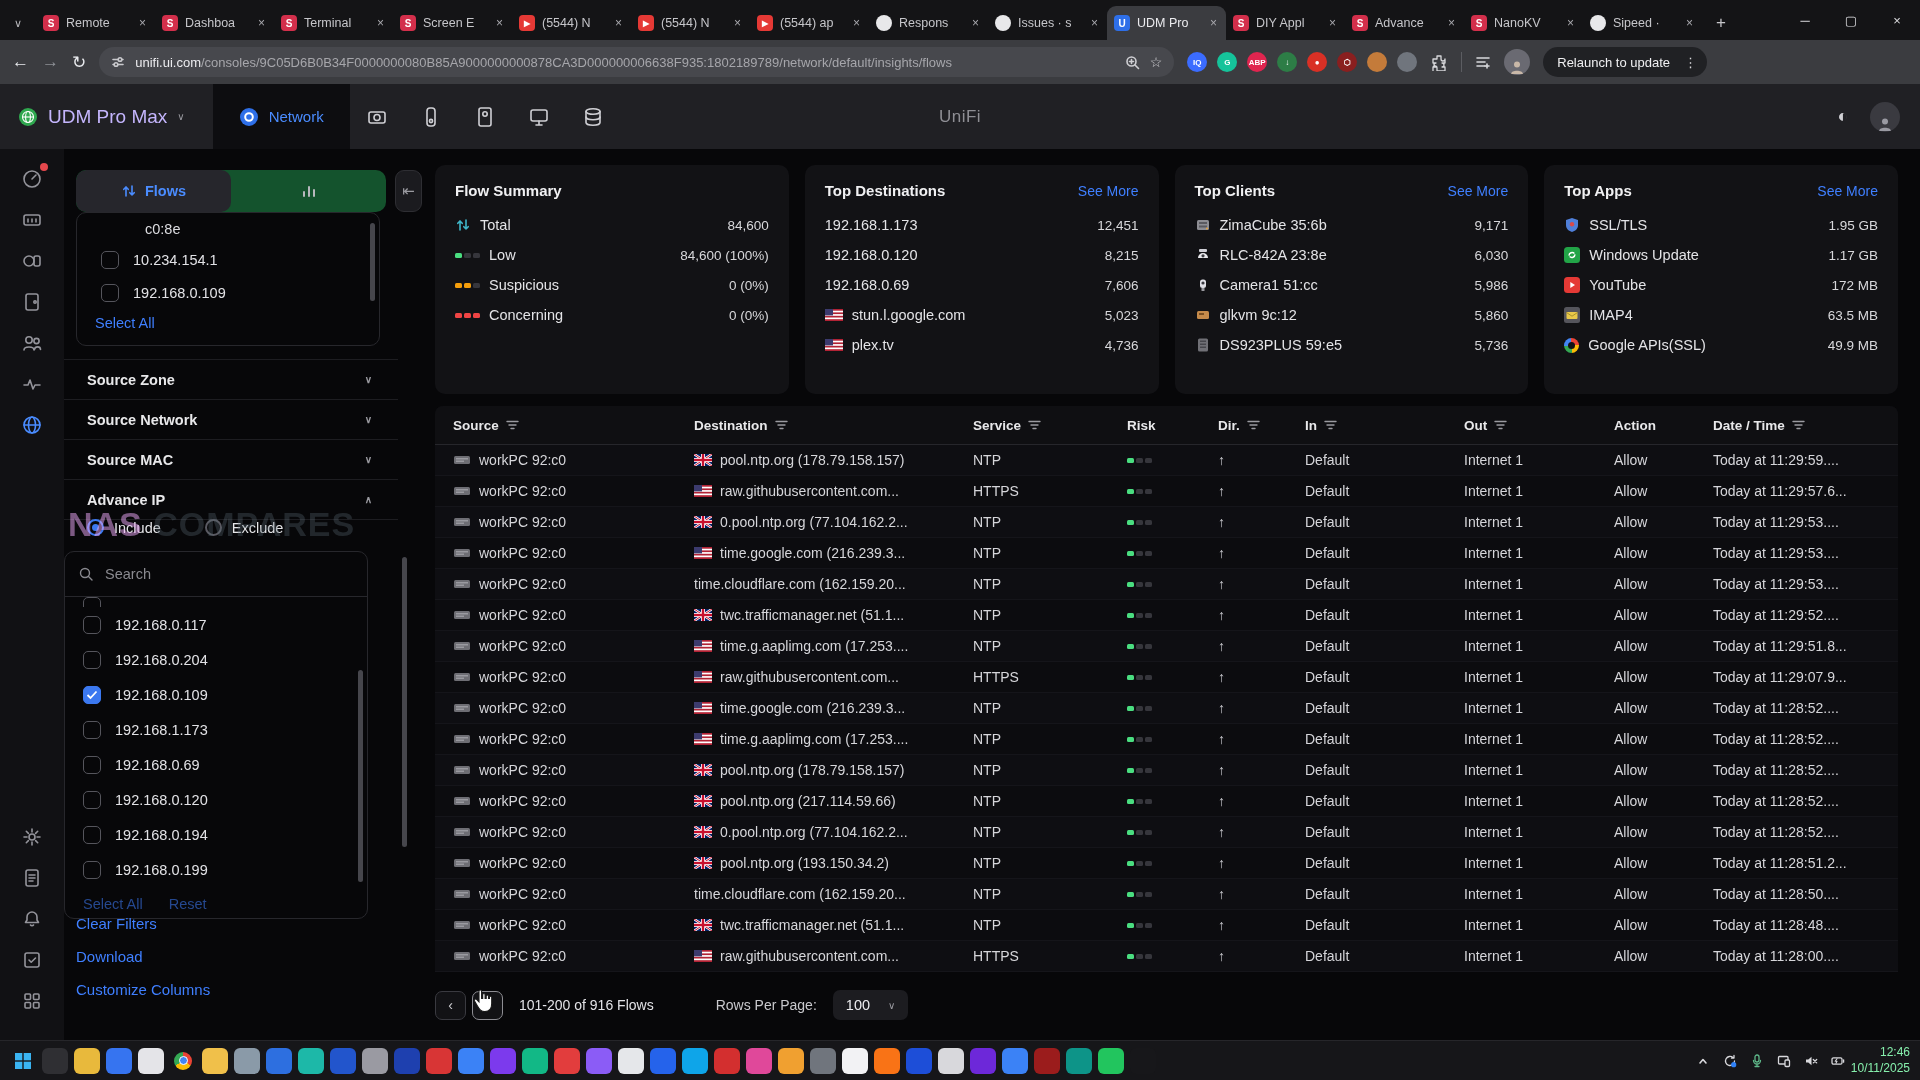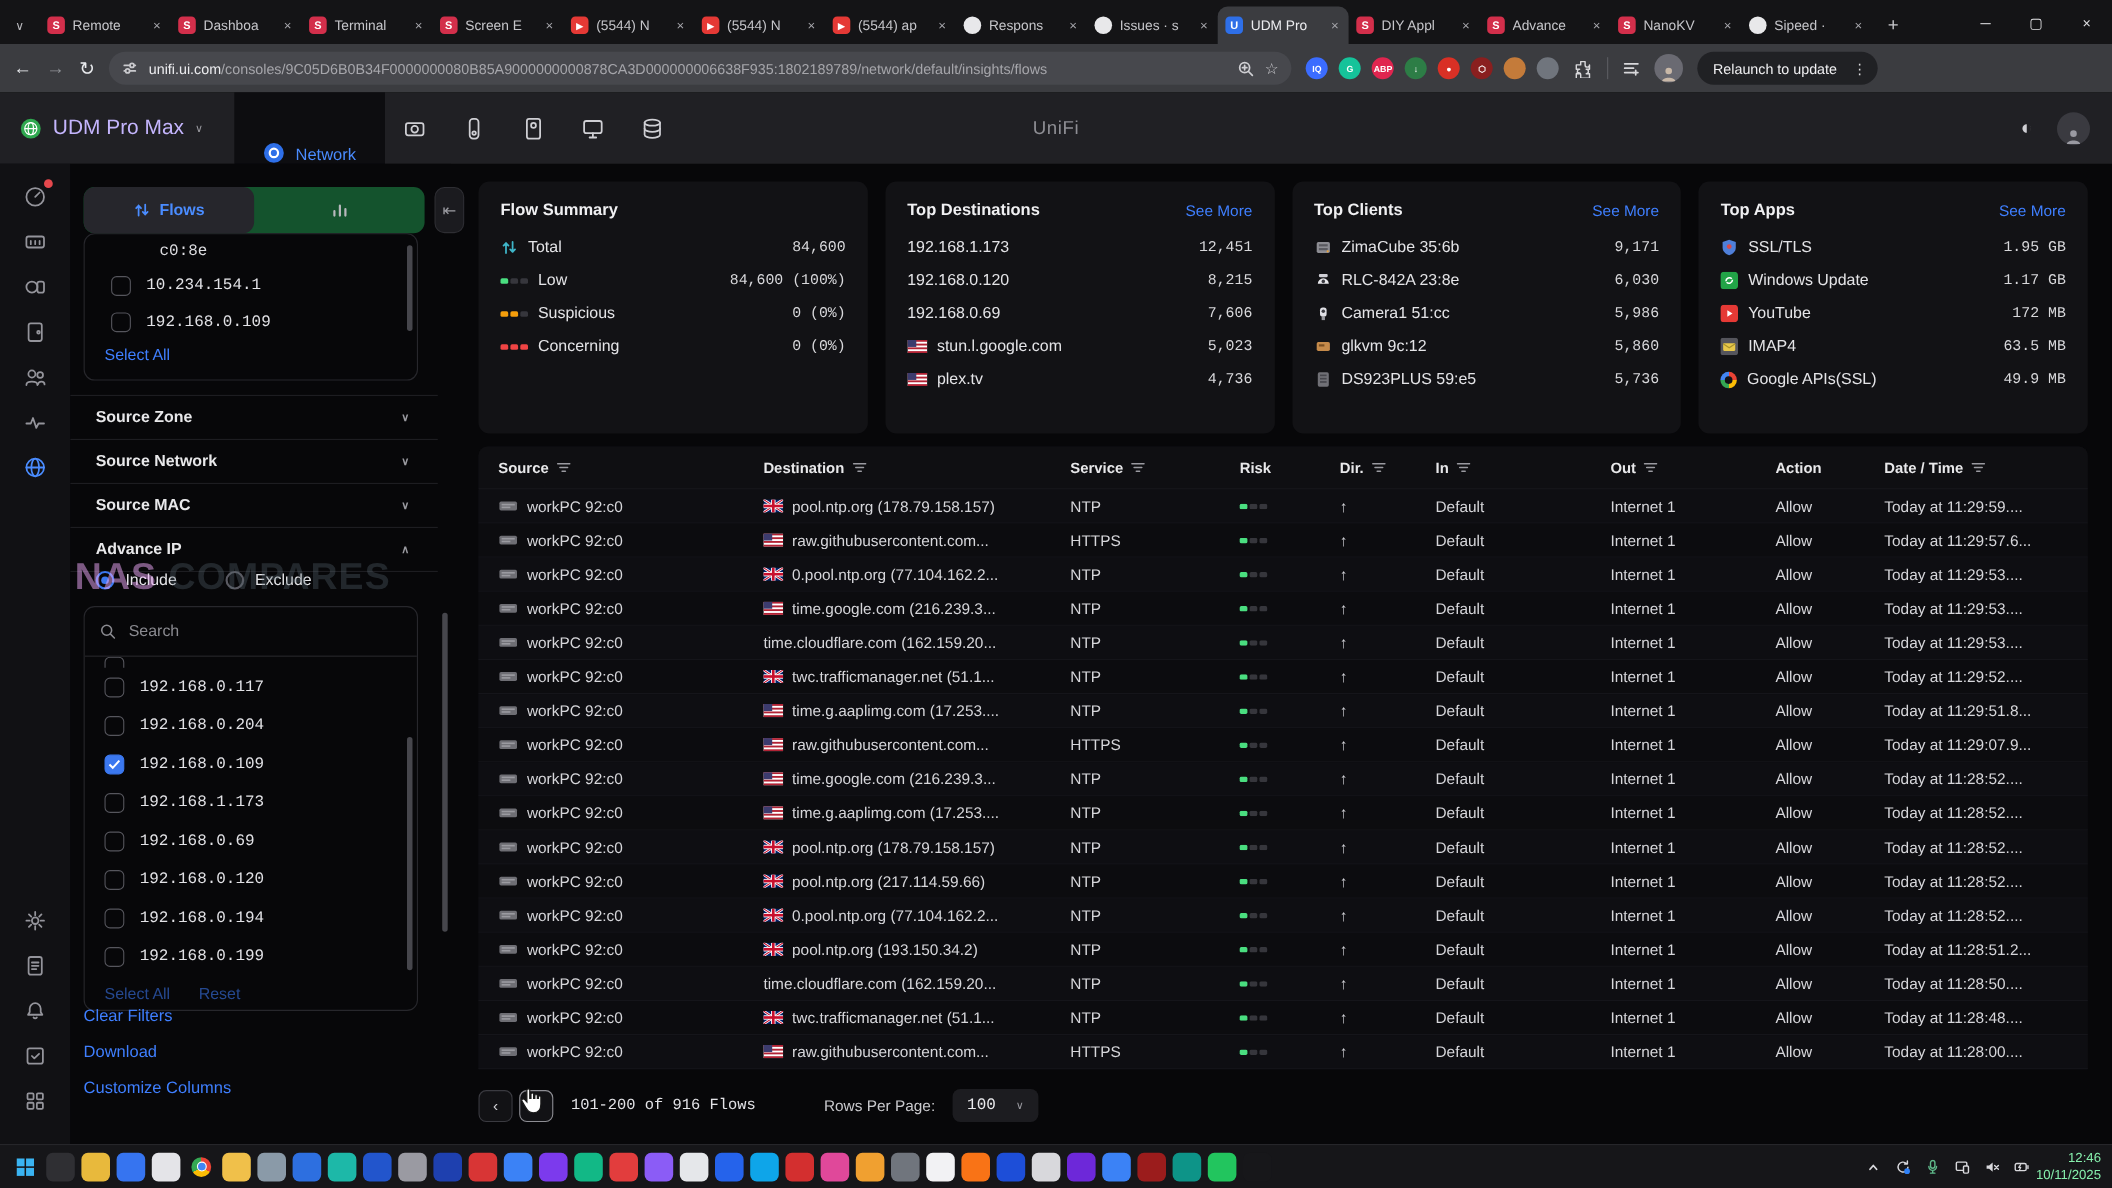--- a/index.html
+++ b/index.html
@@ -1,18 +1,18 @@
 <!DOCTYPE html>
 <html><head>
 <meta charset="utf-8">
 <style>
   html,body{margin:0;padding:0;background:#000;}
   #app{position:relative;width:1920px;height:1080px;background:#070709;overflow:hidden;
        font-family:"Liberation Sans",sans-serif;color:#e4e4e7;-webkit-font-smoothing:antialiased;}
-  .mono{font-family:Liberation Mono, monospace;}
+  .mono{font-family:Liberation Sans, sans-serif;}
   svg{display:block;}
 
   
   .tabstrip{position:absolute;top:0;left:0;right:0;height:40px;background:#141416;display:flex;align-items:flex-end;}
   .tabsearch{width:36px;height:34px;display:flex;align-items:center;justify-content:center;color:#b8b8bc;font-size:11px;}
   .tabs{display:flex;align-items:flex-end;}
   .tab{width:119px;height:34px;display:flex;align-items:center;gap:7px;padding:0 7px;box-sizing:border-box;
        border-radius:9px 9px 0 0;color:#c6c6ca;font-size:12.5px;position:relative;}
   .tab.active{background:#3b3c40;color:#ececef;}
   .tab .lbl{white-space:nowrap;overflow:hidden;flex:1;}
@@ -41,21 +41,21 @@
   .vdiv{width:1px;height:20px;background:#5c5d62;}
   .avatar{width:26px;height:26px;border-radius:50%;background:#6a6a72;overflow:hidden;display:flex;align-items:flex-end;justify-content:center;}
   .relaunch{height:30px;background:#202124;border-radius:15px;display:flex;align-items:center;gap:10px;padding:0 6px 0 14px;color:#f0f0f2;font-size:13px;white-space:nowrap;}
   .relaunch .kebab{color:#d8d8db;font-size:13px;padding:0 4px;}
 
   
   .uheader{position:absolute;top:84px;left:0;right:0;height:65px;background:#202024;display:flex;align-items:center;padding:0 0 0 18px;box-sizing:border-box;}
   .console{display:flex;align-items:center;gap:10px;}
   .console .nm{font-size:19px;color:#c4b5fd;}
   .chev{color:#9a9aa0;font-size:10px;}
-  .nettab{height:65px;margin-left:28px;padding:0 26px;background:#0d0d10;display:flex;align-items:flex-end;gap:10px;}
+  .nettab{height:65px;margin-left:28px;padding:0 26px;background:#0d0d10;display:flex;align-items:center;gap:10px;}
   .nettab .nm{font-size:15px;color:#4a8cff;}
   .happ{width:54px;height:65px;display:flex;align-items:center;justify-content:center;color:#cfcfd4;}
   .brand{position:absolute;left:0;right:0;text-align:center;color:#8e8e94;font-size:17px;letter-spacing:.5px;pointer-events:none;}
   .uh-right{margin-left:auto;display:flex;align-items:center;gap:22px;padding-right:20px;z-index:2;}
   .theme{font-size:18px;color:#cfcfd4;}
   .havatar{width:30px;height:30px;border-radius:50%;background:#3a3a40;display:flex;align-items:flex-end;justify-content:center;overflow:hidden;}
 
   
   .content{position:absolute;top:149px;left:0;right:0;bottom:40px;display:flex;background:#070709;}
 
@@ -81,21 +81,21 @@
   .toplist .sall{padding:6px 0 0 18px;}
   .sbar{position:absolute;width:5px;border-radius:3px;background:#46464c;}
   .sections{position:absolute;left:0;top:210px;width:334px;border-top:1px solid #1d1d21;}
   .sec{height:39px;display:flex;align-items:center;border-bottom:1px solid #1d1d21;padding-left:23px;font-size:14.5px;font-weight:bold;color:#e8e8ea;}
   .sec .chev{margin-left:auto;margin-right:26px;}
   .incexc{position:absolute;left:23px;top:370px;display:flex;gap:44px;align-items:center;}
   .radio{display:flex;align-items:center;gap:10px;font-size:14.5px;color:#e6e6e9;}
   .rad{width:17px;height:17px;border-radius:50%;border:2px solid #5a5a62;box-sizing:border-box;display:flex;align-items:center;justify-content:center;}
   .rad.on{border-color:#3b78f0;}
   .rad.on i{width:7px;height:7px;border-radius:50%;background:#3b78f0;}
-  .dropdown{position:absolute;left:12px;top:402px;width:304px;height:368px;border:1px solid #27272c;border-radius:10px;box-sizing:border-box;overflow:hidden;}
+  .dropdown{position:absolute;left:0;top:402px;width:304px;height:368px;border:1px solid #27272c;border-radius:10px;box-sizing:border-box;overflow:hidden;}
   .srow{height:44px;display:flex;align-items:center;gap:10px;padding:0 14px;border-bottom:1px solid #27272c;}
   .srow input{background:transparent;border:none;outline:none;color:#e6e6e9;font-size:14.5px;flex:1;font-family:"Liberation Sans",sans-serif;}
   .srow input::placeholder{color:#8a8a90;}
   .partialcb{height:10px;overflow:hidden;padding-left:18px;}
   .iprow{height:35px;display:flex;align-items:center;gap:14px;padding-left:18px;font-size:14.5px;color:#e2e2e6;}
   .dfoot{height:34px;display:flex;gap:26px;align-items:center;padding-left:18px;opacity:.55;}
   .flinks{position:absolute;left:12px;width:300px;}
   .flinks div{margin-bottom:16px;font-size:15px;}
   .wmark{position:absolute;left:4px;top:356px;font-size:34px;font-weight:bold;letter-spacing:1px;white-space:nowrap;pointer-events:none;z-index:4;}
   .wmark .w1{color:#f0abfc;opacity:.5;}

